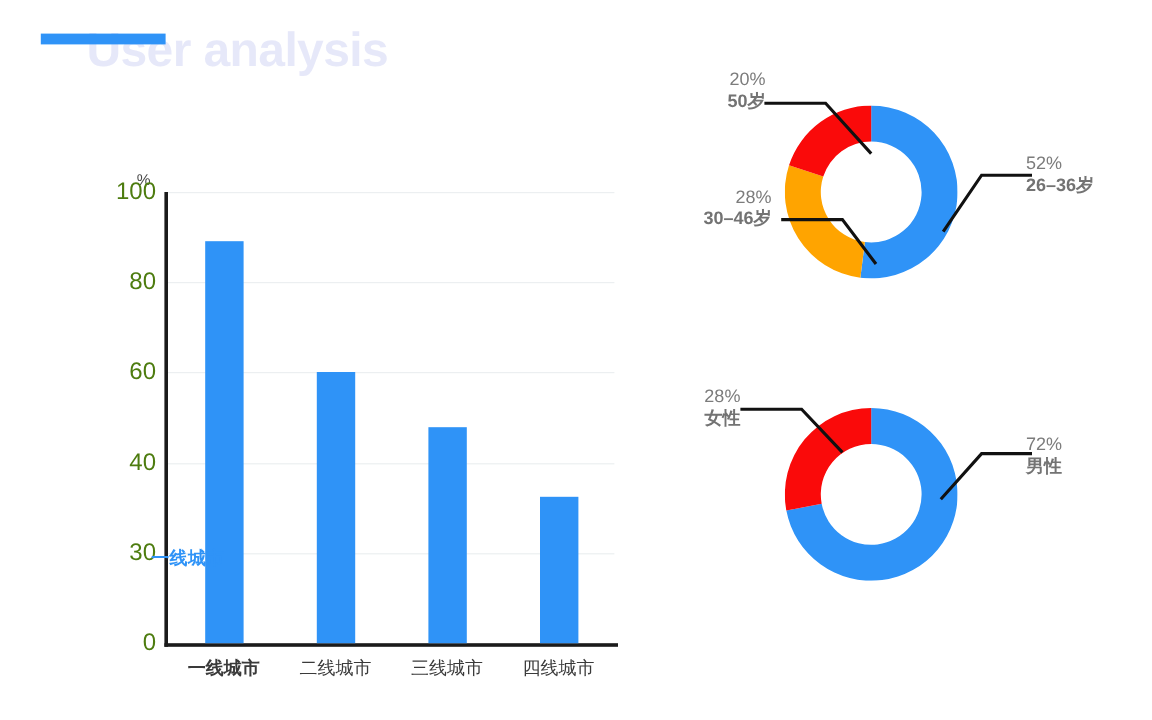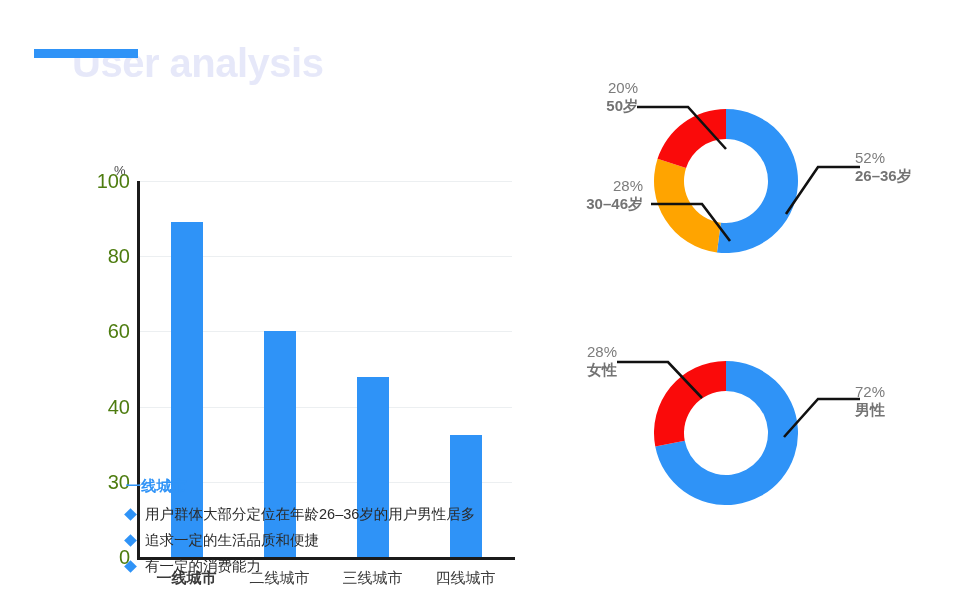--- a/index.html
+++ b/index.html
@@ -2,21 +2,21 @@
 <html><head>
 <meta charset="utf-8">
 <style>
   * { box-sizing: border-box; margin: 0; padding: 0; }
   html, body {
     width: 960px; height: 600px;
     background: #ffffff;
     font-family: "Liberation Sans", "DejaVu Sans", sans-serif;
     overflow: hidden;
   }
-  .slide { position: relative; width: 960px; height: 453px; background:#fff;margin-top:21px; }
+  .slide { position: relative; width: 960px; height: 453px; background:#fff; }
 
   
   .title-block { position: absolute; left: 34px; top: 22px; }
   .watermark {
     position: absolute; left: 38px; top: -2px;
     font-size: 40px; font-weight: 700; letter-spacing: -0.5px;
     color: #c9cdf2; opacity: 0.45; white-space: nowrap;
     user-select: none;
   }
   .title-cn {
@@ -126,34 +126,20 @@
     <div id="bc-xlabels">
         <div class="bc-xlabel" style="left: 40px; width: 93px; font-weight: bold;">一线城市</div>
         <div class="bc-xlabel" style="left: 133px; width: 93px;">二线城市</div>
         <div class="bc-xlabel" style="left: 226px; width: 93px;">三线城市</div>
         <div class="bc-xlabel" style="left: 319px; width: 93px;">四线城市</div>
       </div>
   </div>
 
   <div class="bullets">
     <div class="bullets-title">一线城市</div>
-    <div id="bullet-rows">
-        <div class="bullet-row">
-          <span class="bullet-dia"></span>
-          <span class="bullet-text">用户群体大部分定位在年龄26–36岁的用户男性居多</span>
-        </div>
-        <div class="bullet-row">
-          <span class="bullet-dia"></span>
-          <span class="bullet-text">追求一定的生活品质和便捷</span>
-        </div>
-        <div class="bullet-row">
-          <span class="bullet-dia"></span>
-          <span class="bullet-text">有一定的消费能力</span>
-        </div>
-      </div>
   </div>
 
   <div class="donut-wrap" style="left:654px; top:88px; width:144px; height:144px;">
     <svg class="donut-svg" width="144" height="144" viewBox="0 0 144 144">
       <g id="donut-age-slices">
           <path d="M 72 0 A 72 72 0 1 1 62.97600718337007 143.43225849464238
           L 66.73600419029921 113.66881745520806 A 42 42 0 1 0 72 30 Z" fill="#2f93f7"></path>
           <path d="M 62.97600718337007 143.43225849464238 A 72 72 0 0 1 3.523930826748952 49.75077640500376
           L 32.055626315603554 59.021286236252195 A 42 42 0 0 0 66.73600419029921 113.66881745520806 Z" fill="#ffa400"></path>
           <path d="M 3.523930826748952 49.75077640500376 A 72 72 0 0 1 71.99999999999999 0

